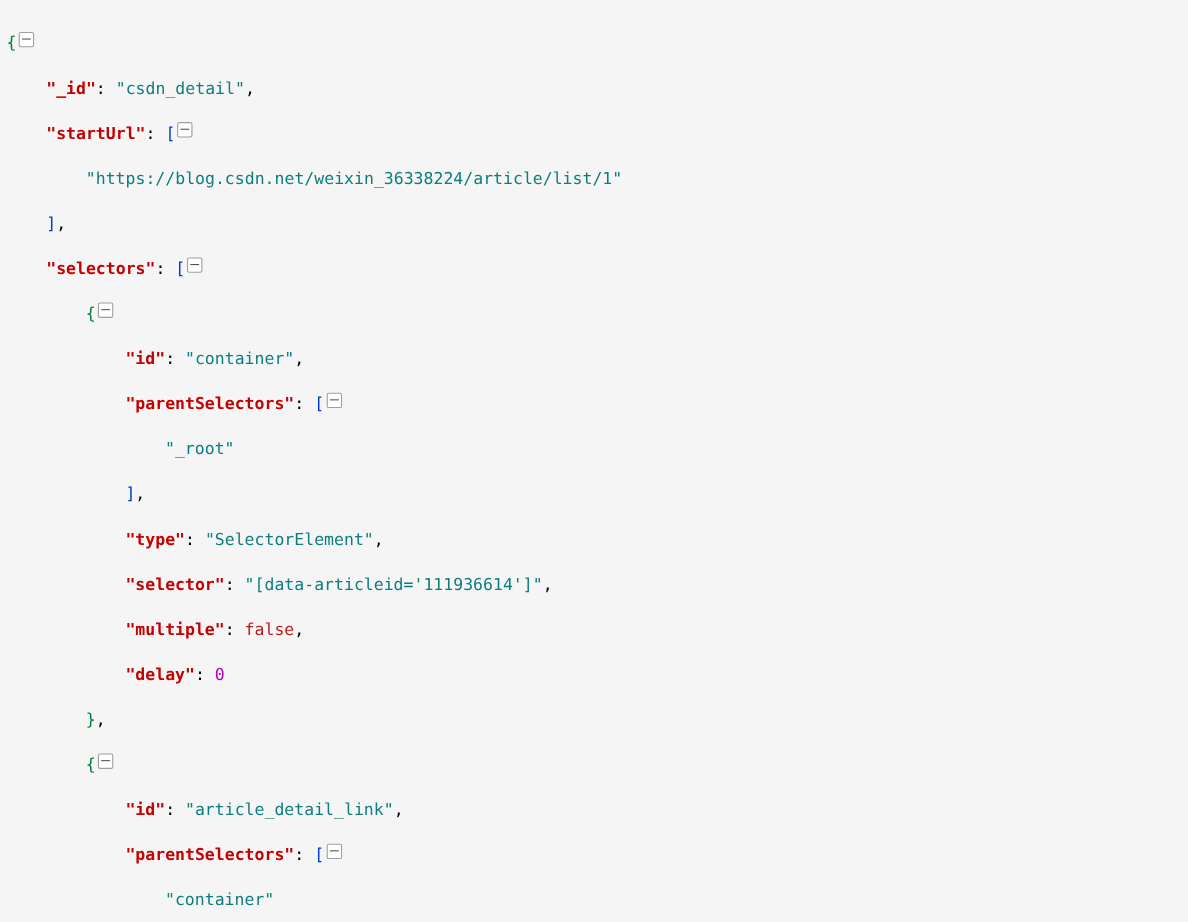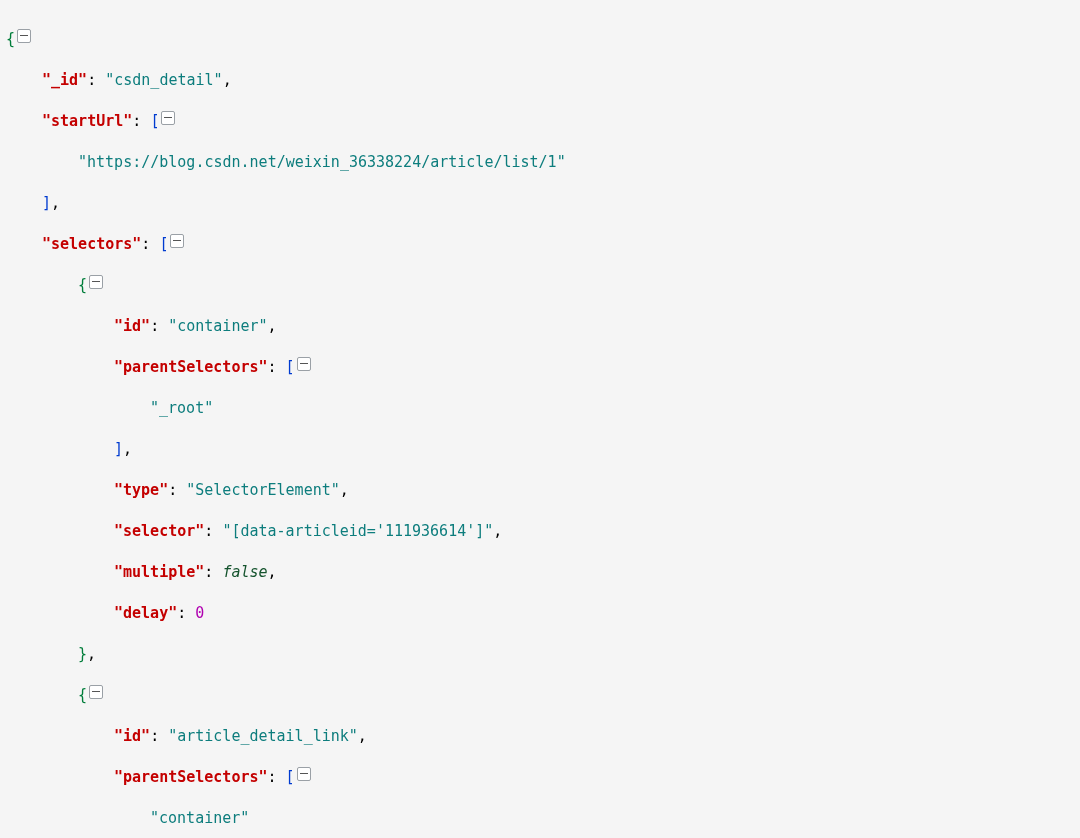--- a/index.html
+++ b/index.html
@@ -20,21 +20,21 @@
   .indent-2 { padding-left: 72px; }
   .indent-3 { padding-left: 108px; }
   .indent-4 { padding-left: 144px; }
   .line { display: block; }
   .p-brace   { color: #007d3a; } 
   .p-bracket { color: #003bd0; } 
   .key       { color: #c40000; font-weight: bold; }
   .colon     { color: #000; }
   .str       { color: #0d7d7d; }
   .num       { color: #b000b0; }
-  .bool      { color: #14532d; font-style: italic; }
+  .bool      { color: #b91c1c; }
   .comma     { color: #000; }
 
   .toggle {
     display: inline-block;
     width: 12px; height: 12px;
     border: 1px solid #9aa0a6;
     border-radius: 2px;
     background: #ffffff;
     vertical-align: 1px;
     margin: 0 1px 0 2px;

